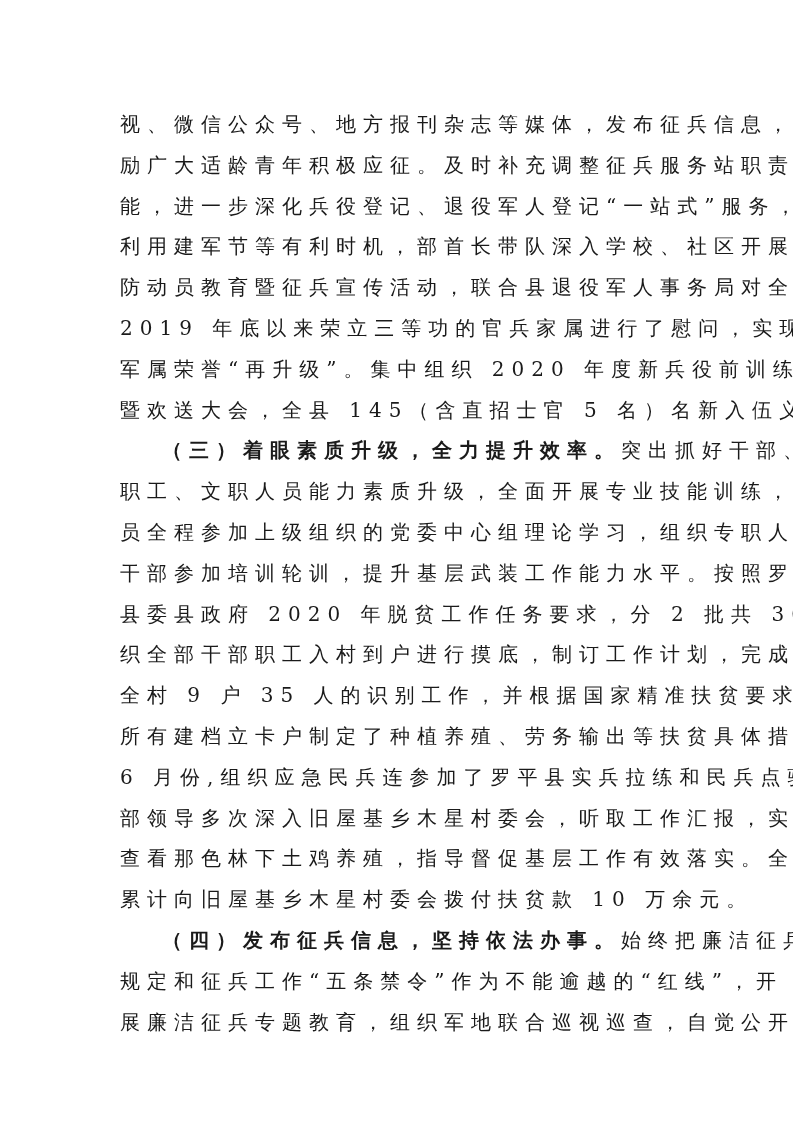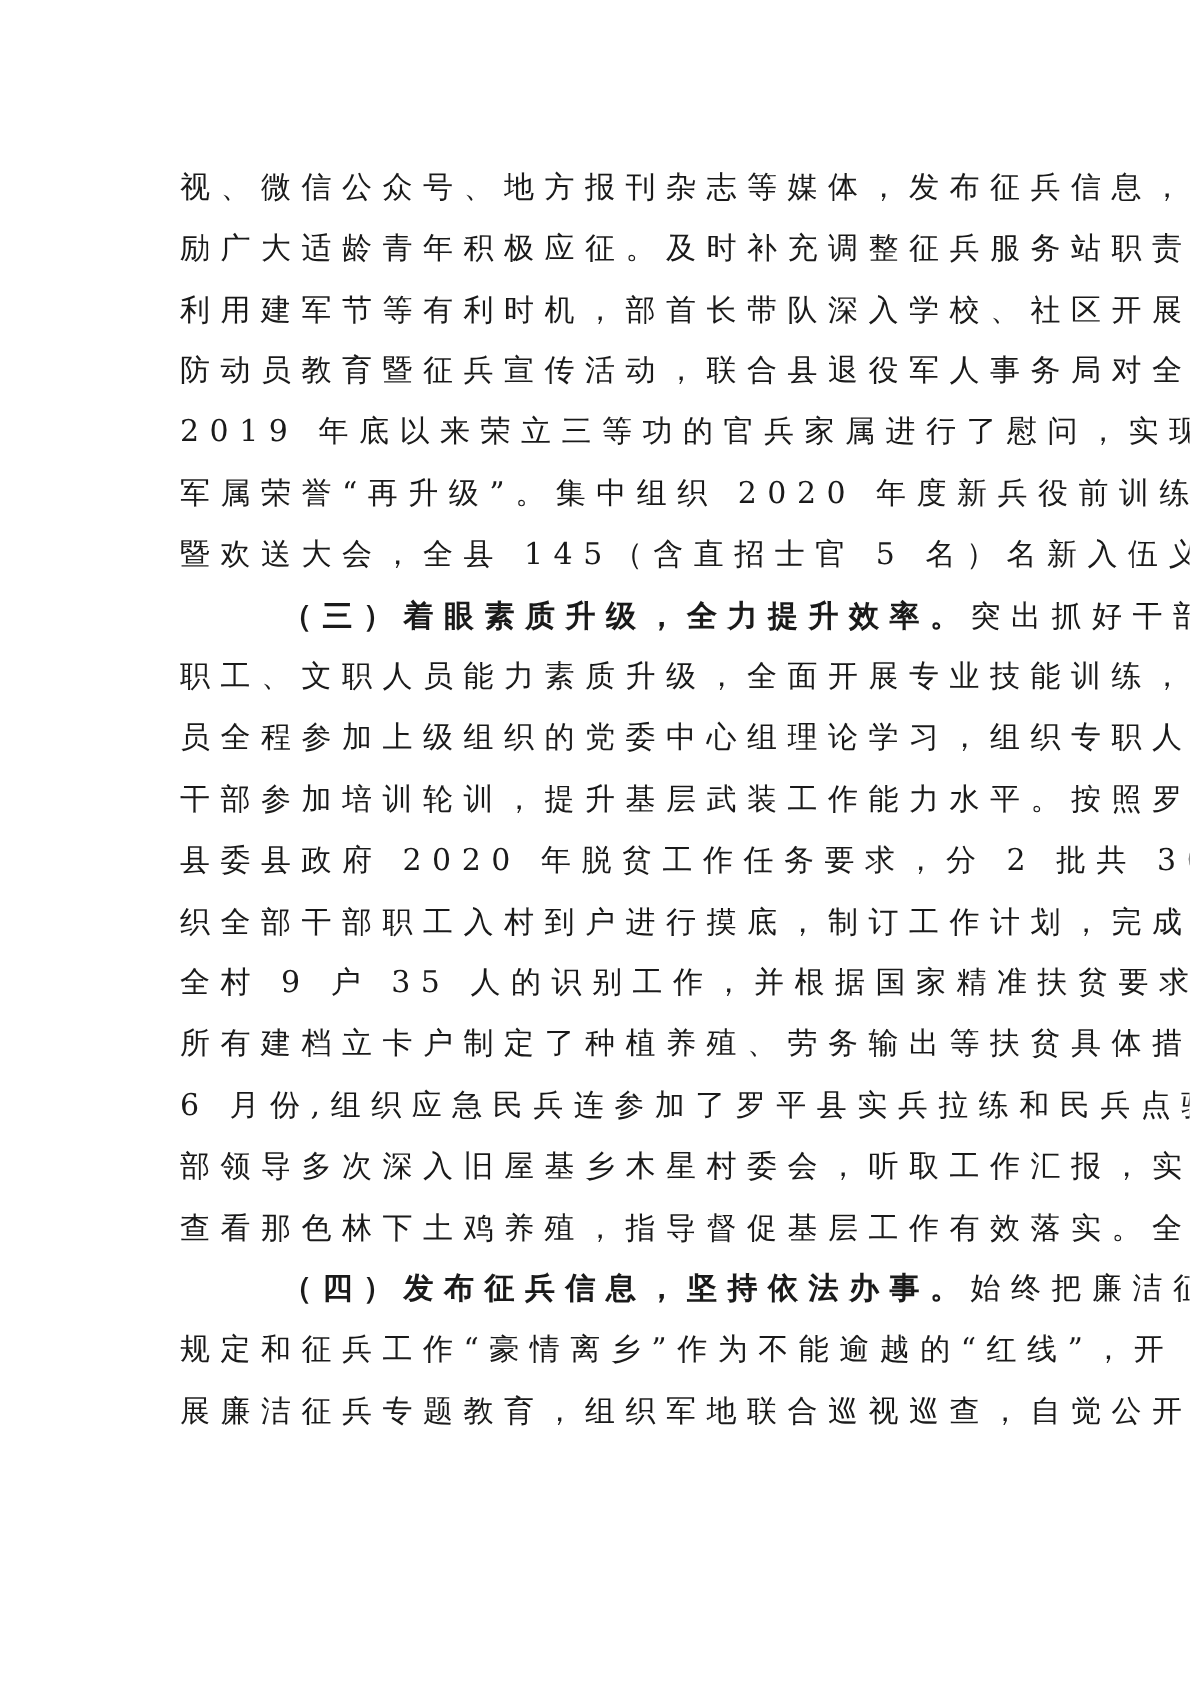--- a/index.html
+++ b/index.html
@@ -13,40 +13,42 @@
     font-size: 20px;
     color: #1a1a1a;
   }
   .line {
     height: 40.8px;
     line-height: 40.8px;
     white-space: nowrap;
     letter-spacing: 7px;
   }
   .line.indent { padding-left: 42px; }
-  .heading { font-weight: bold; margin-left: 26px; }
+  .heading { font-weight: bold; }
 </style>
 </head>
 <body>
 
 <div class="page">
   <div class="line">视、微信公众号、地方报刊杂志等媒体，发布征兵信息，鼓</div>
   <div class="line">励广大适龄青年积极应征。及时补充调整征兵服务站职责职</div>
+  <div class="line">能，进一步深化兵役登记、退役军人登记“一站式”服务，</div>
   <div class="line">利用建军节等有利时机，部首长带队深入学校、社区开展国</div>
   <div class="line">防动员教育暨征兵宣传活动，联合县退役军人事务局对全县</div>
   <div class="line">2019 年底以来荣立三等功的官兵家属进行了慰问，实现军人</div>
   <div class="line">军属荣誉“再升级”。集中组织 2020 年度新兵役前训练总结</div>
   <div class="line">暨欢送大会，全县 145（含直招士官 5 名）名新入伍义务兵</div>
   <div class="line indent"><span class="heading">（三）着眼素质升级，全力提升效率。</span><span>突出抓好干部、</span></div>
   <div class="line">职工、文职人员能力素质升级，全面开展专业技能训练，全</div>
   <div class="line">员全程参加上级组织的党委中心组理论学习，组织专职人武</div>
   <div class="line">干部参加培训轮训，提升基层武装工作能力水平。按照罗平</div>
   <div class="line">县委县政府 2020 年脱贫工作任务要求，分 2 批共 30 人次组</div>
   <div class="line">织全部干部职工入村到户进行摸底，制订工作计划，完成对</div>
   <div class="line">全村 9 户 35 人的识别工作，并根据国家精准扶贫要求，对</div>
   <div class="line">所有建档立卡户制定了种植养殖、劳务输出等扶贫具体措施。</div>
   <div class="line">6 月份,组织应急民兵连参加了罗平县实兵拉练和民兵点验。</div>
   <div class="line">部领导多次深入旧屋基乡木星村委会，听取工作汇报，实地</div>
   <div class="line">查看那色林下土鸡养殖，指导督促基层工作有效落实。全年</div>
+  <div class="line">累计向旧屋基乡木星村委会拨付扶贫款 10 万余元。</div>
   <div class="line indent"><span class="heading">（四）发布征兵信息，坚持依法办事。</span><span>始终把廉洁征兵</span></div>
-  <div class="line">规定和征兵工作“豪情离乡”作为不能逾越的“红线”，开</div>
+  <div class="line">规定和征兵工作“五条禁令”作为不能逾越的“红线”，开</div>
   <div class="line">展廉洁征兵专题教育，组织军地联合巡视巡查，自觉公开征</div>
 </div>
 
 </body></html>

